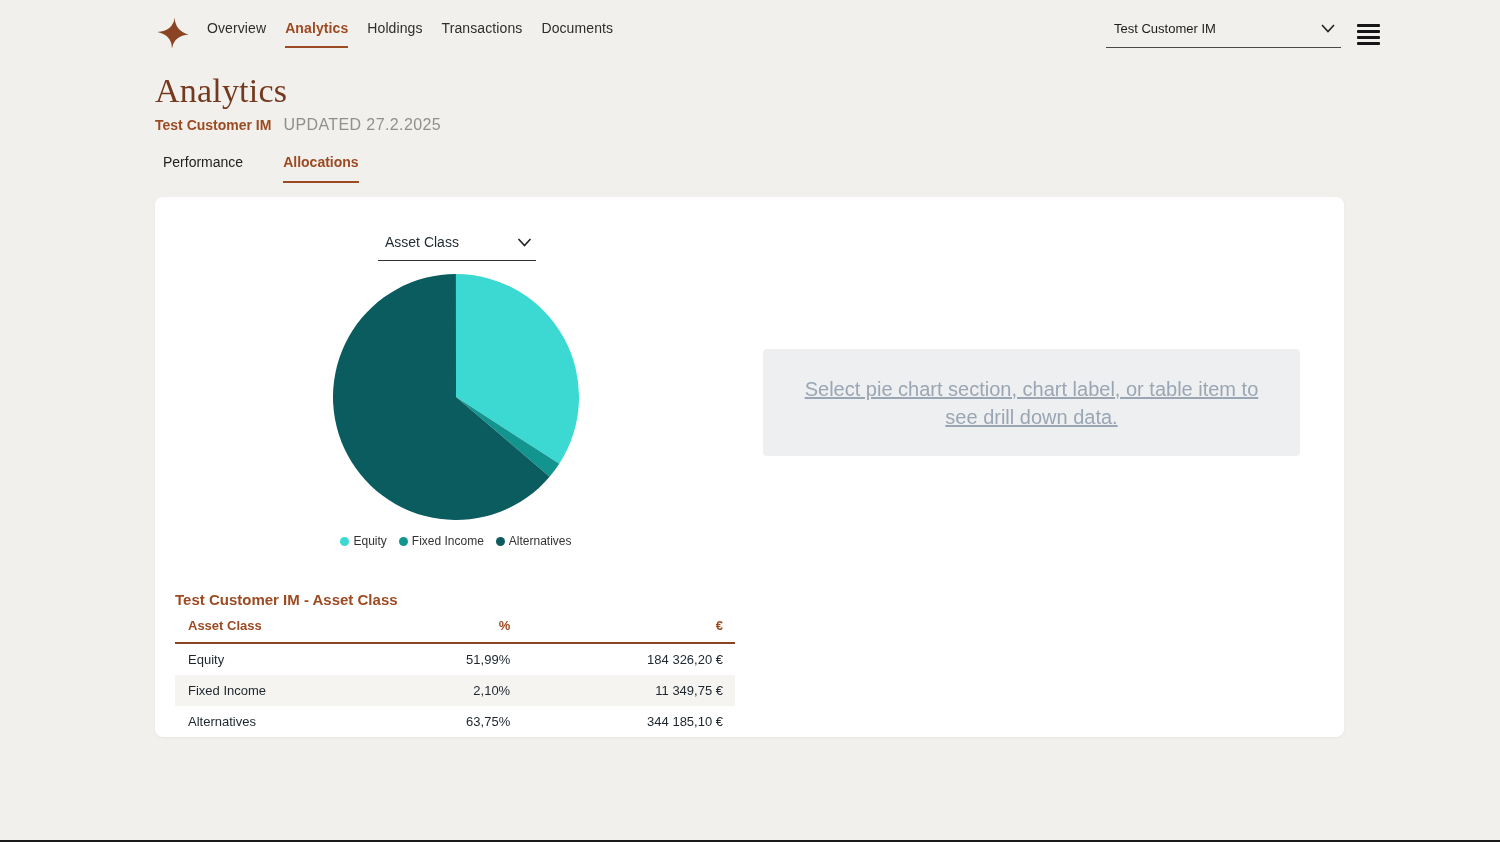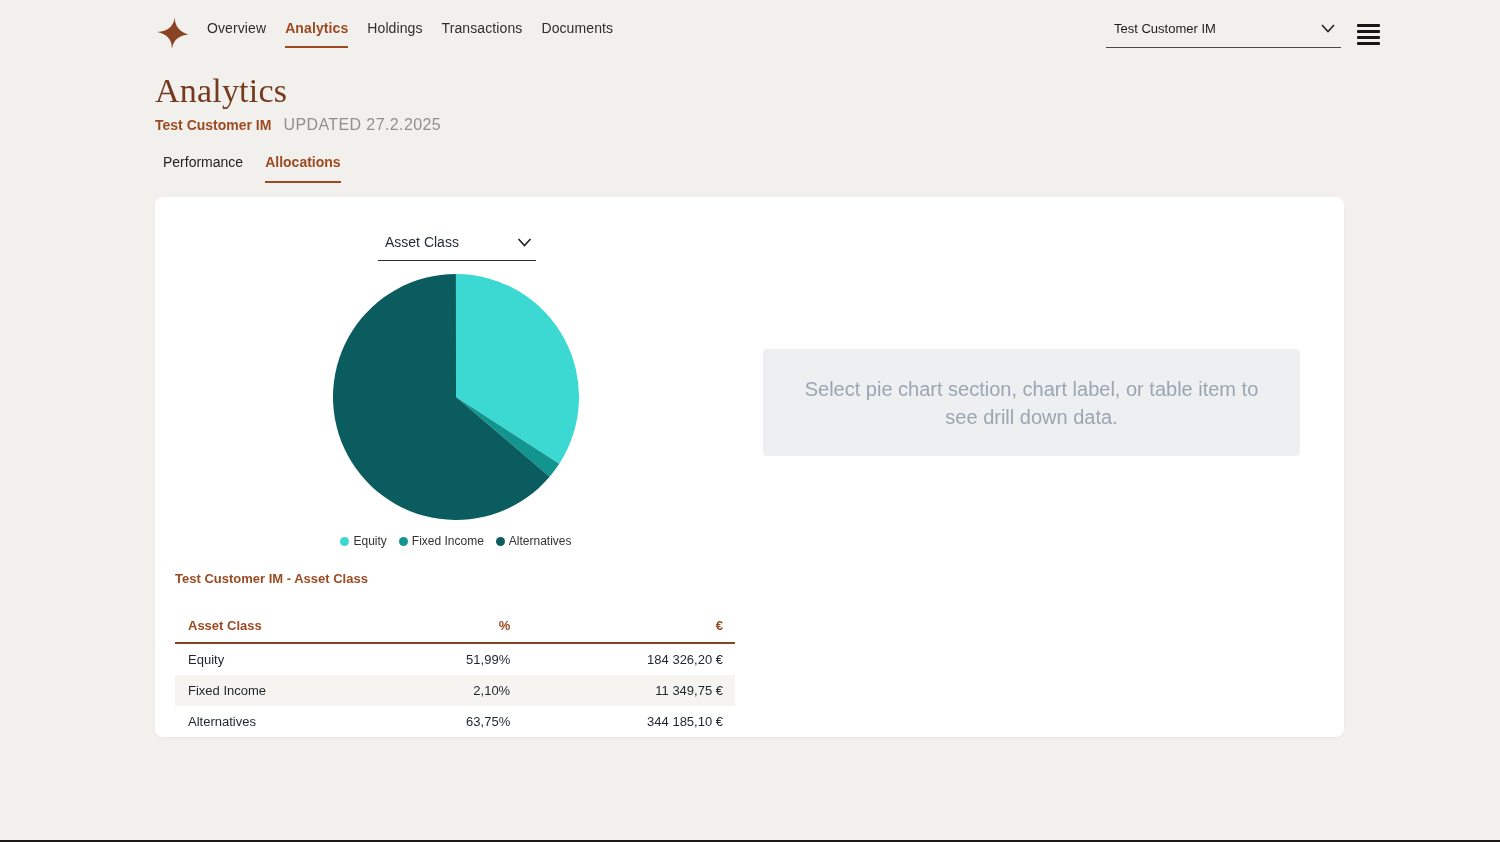--- a/index.html
+++ b/index.html
@@ -36,21 +36,21 @@
   
   .page-title{
     font-family:"Liberation Serif", serif;
     font-size:34px; font-weight:400; color:#743a1f;
     margin:22px 0 6px 155px; letter-spacing:.2px;
   }
   .subhead{ display:flex; align-items:baseline; gap:12px; margin-left:155px; }
   .subhead .customer{ font-size:14px; color:#9c4a21; font-weight:700; }
   .subhead .updated{ font-size:16px; color:#8f8f8f; letter-spacing:.4px; }
 
-  .tabs{ display:flex; gap:22px; margin:20px 0 0 163px; }
+  .tabs{ display:flex; gap:40px; margin:20px 0 0 163px; }
   .tab{
     font-size:14px; color:#222; cursor:pointer;
     padding-bottom:11px; border-bottom:2px solid transparent; font-weight:500;
   }
   .tab.active{ color:#9c4a21; font-weight:700; border-bottom-color:#9c4a21; }
 
   
   .filters{ display:flex; gap:22px; margin:23px 0 0 163px; align-items:center; }
   .filter{ display:flex; align-items:center; gap:8px; cursor:pointer; }
   .checkbox{
@@ -78,26 +78,26 @@
   .legend li{ display:flex; align-items:center; gap:4px; font-size:12px; color:#333; cursor:pointer; white-space:nowrap;}
   .legend .dot{ width:9px; height:9px; border-radius:50%; flex:0 0 auto; }
 
   .hint-box{
     position:absolute; left:608px; top:152px; width:537px; height:107px;
     background:#edeff0; border-radius:4px;
     display:flex; align-items:center; justify-content:center;
   }
   .hint-box p{
     width:490px; text-align:center;
-    font-size:20px; line-height:28px; color:#9ba6b4;
+    font-size:20px; line-height:28px; color:#9ba6b4;text-decoration:underline;
   }
 
   .table-title{
-    position:absolute; left:20px; top:374px;
-    font-size:13px; font-weight:700; color:#9c4a21;
+    position:absolute; left:20px; top:394px;
+    font-size:15px; font-weight:700; color:#9c4a21;
   }
   .alloc-table{
     position:absolute; left:20px; top:416px; width:560px;
     border-collapse:collapse; table-layout:fixed; font-size:13px;
   }
   .alloc-table col.c-name{ width:40%; }
   .alloc-table col.c-pct{ width:22%; }
   .alloc-table col.c-eur{ width:38%; }
   .alloc-table th{
     color:#9c4a21; font-weight:700; text-align:left;

